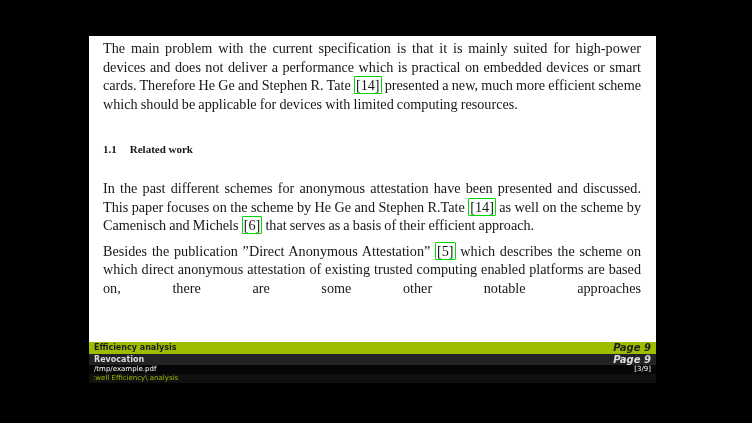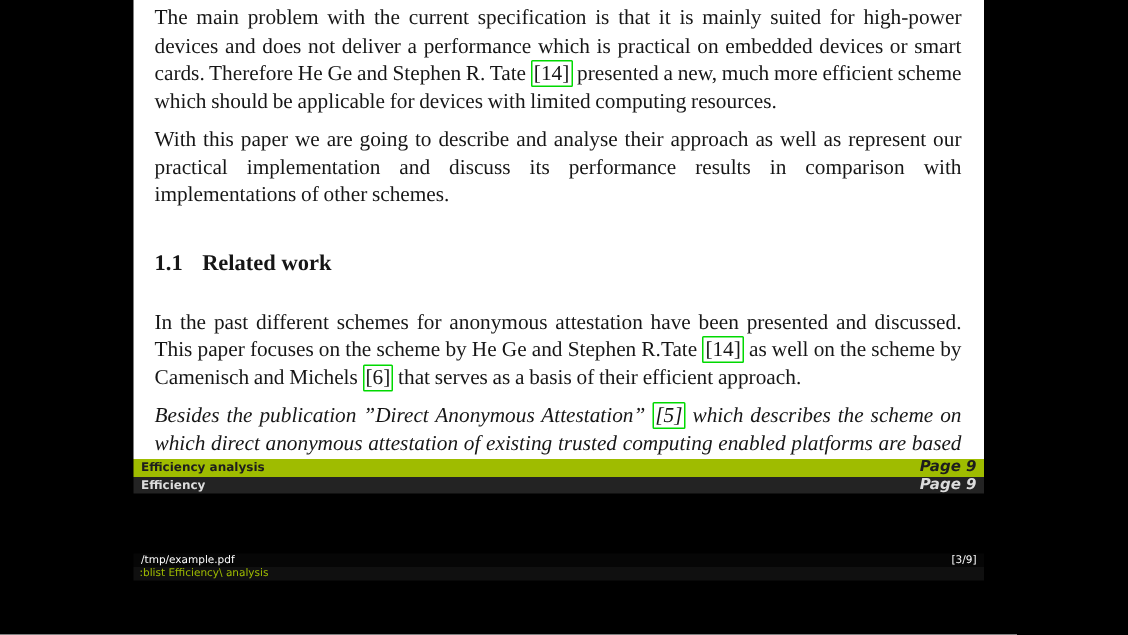--- a/index.html
+++ b/index.html
@@ -18,73 +18,72 @@
   }
   .window{
     position:absolute;left:89px;top:0;width:567px;height:423px;
     display:flex;flex-direction:column;
   }
   .page{
     height:306px;background:var(--page-bg);color:#161616;overflow:hidden;
     padding:3px 15px 16px 14px;
     font-family:"Liberation Serif","DejaVu Serif",serif;
     font-size:14.2px;line-height:18.5px;
-    text-align:justify;word-spacing:-0.4px;
+    text-align:justify;word-spacing:-0.4px;margin-top:36px;
   }
   .page p{margin:0 0 7px 0;}
-  .page p.justify-last{text-align-last:justify;font-style:italic;}
+  .page p.justify-last{text-align-last:justify;}
   .page h2{
-    font-size:15px;line-height:20px;margin:26px 0 20px 0;
+    font-size:11px;line-height:20px;margin:26px 0 20px 0;
     font-weight:bold;text-align:left;word-spacing:0;
   }
   .hnum{margin-right:13px;}
   .cite{
     border:1.5px solid var(--link-border);
     padding:0 1px;border-radius:1px;cursor:pointer;
   }
   .completion{display:flex;flex-direction:column;}
   .crow{
     height:11.7px;background:var(--completion-bg);color:var(--completion-fg);
     display:flex;justify-content:space-between;align-items:center;
     padding:0 5px;font-size:8px;font-weight:bold;line-height:11.7px;
   }
   .crow.selected{background:var(--highlight-bg);color:var(--highlight-fg);text-align:center;}
   .cdetail{font-style:italic;font-weight:bold;font-size:10px;}
   .statusbar{
     height:9px;background:var(--statusbar-bg);color:var(--statusbar-fg);
     display:flex;justify-content:space-between;align-items:flex-end;
-    padding:0 5px;font-size:7px;line-height:9px;margin-top:40px;
+    padding:0 5px;font-size:7px;line-height:9px;
   }
   .inputbar{
     height:9px;background:var(--inputbar-bg);color:var(--inputbar-fg);
     display:flex;align-items:center;
     padding:0 4px;font-size:7px;line-height:9px;
   }
 </style>
 </head>
 <body>
 
 <div class="window">
   <div class="page" id="page">
       <p>The main problem with the current specification is that it is mainly suited for high-power devices and does not deliver a performance which is practical on embedded devices or smart cards. Therefore He Ge and Stephen R. Tate <span class="cite">[14]</span> presented a new, much more efficient scheme which should be applicable for devices with limited computing resources.</p>
-      <p>With this paper we are going to describe and analyse their approach as well as represent our practical implementation and discuss its performance results in comparison with implementations of other schemes.</p>
       <h2><span class="hnum">1.1</span><span>Related work</span></h2>
       <p>In the past different schemes for anonymous attestation have been presented and discussed. This paper focuses on the scheme by He Ge and Stephen R.Tate <span class="cite">[14]</span> as well on the scheme by Camenisch and Michels <span class="cite">[6]</span> that serves as a basis of their efficient approach.</p>
       <p class="justify-last">Besides the publication ”Direct Anonymous Attestation” <span class="cite">[5]</span> which describes the scheme on which direct anonymous attestation of existing trusted computing enabled platforms are based on, there are some other notable approaches</p>
     </div>
   <div class="completion" id="completion">
       <div class="crow selected">
         <span class="clabel">Efficiency analysis</span>
         <span class="cdetail">Page 9</span>
       </div>
       <div class="crow">
-        <span class="clabel">Efficiency</span>
+        <span class="clabel">Revocation</span>
         <span class="cdetail">Page 9</span>
       </div>
     </div>
   <div class="statusbar">
     <span>/tmp/example.pdf</span>
     <span>[3/9]</span>
   </div>
   <div class="inputbar">
-    <span>:blist Efficiency\ analysis</span>
+    <span>:well Efficiency\ analysis</span>
   </div>
 </div>
 
 </body></html>

